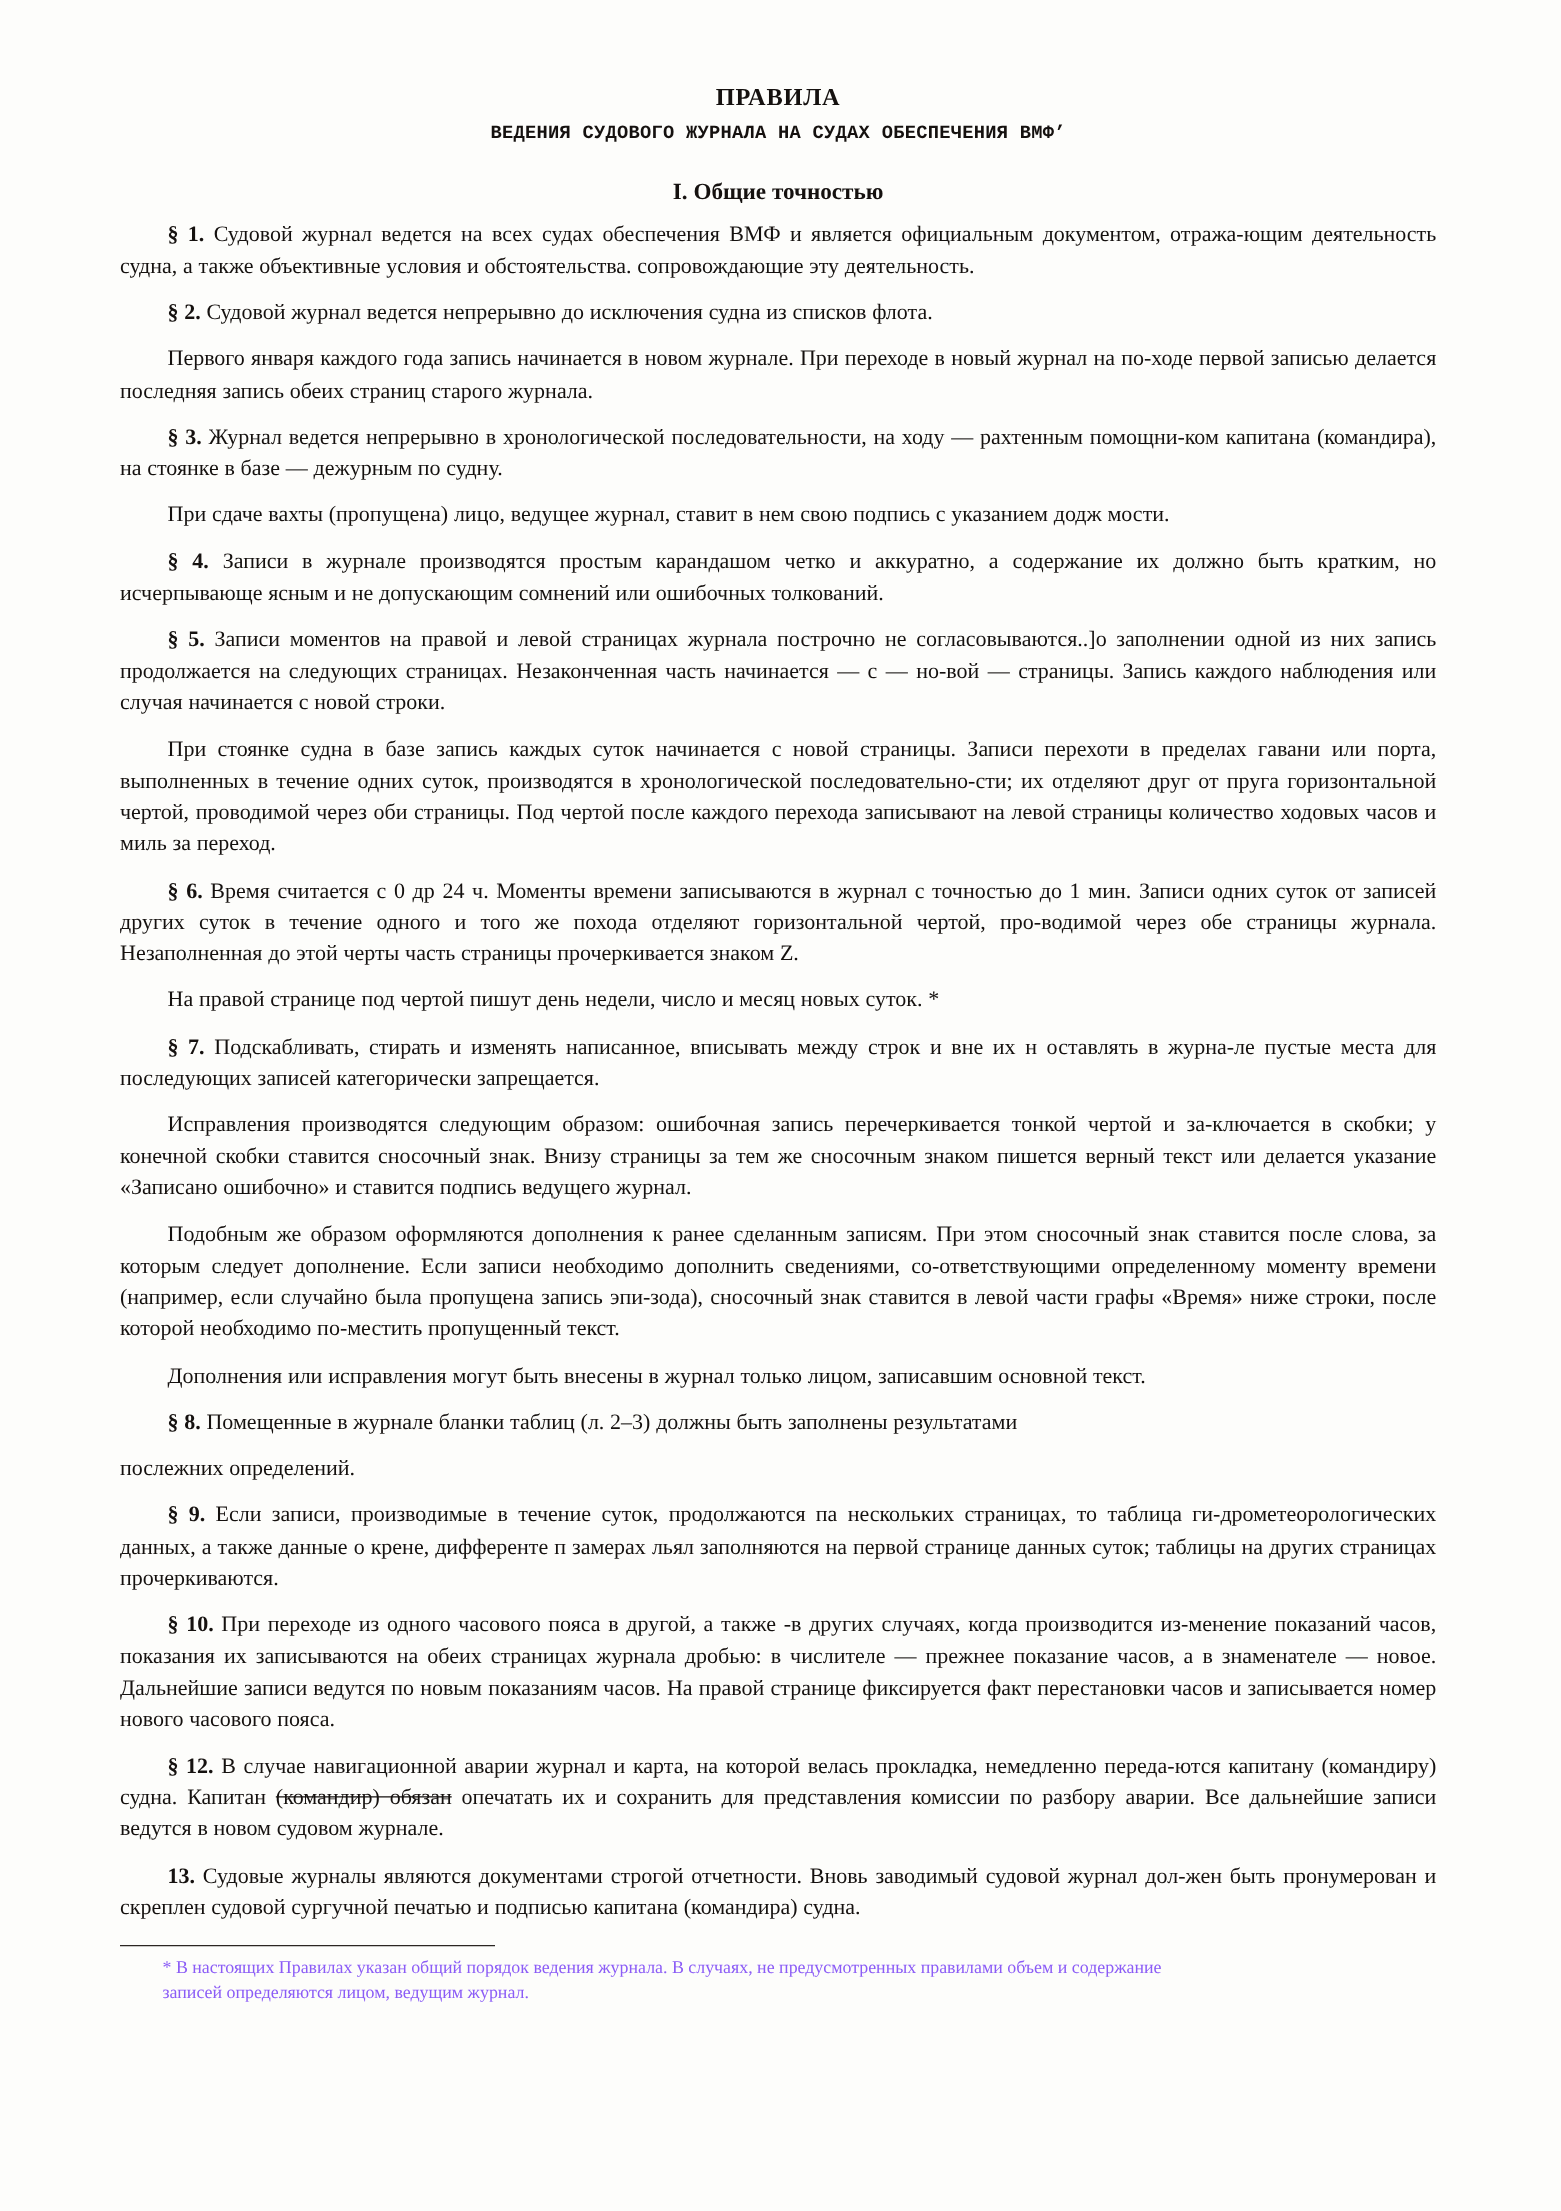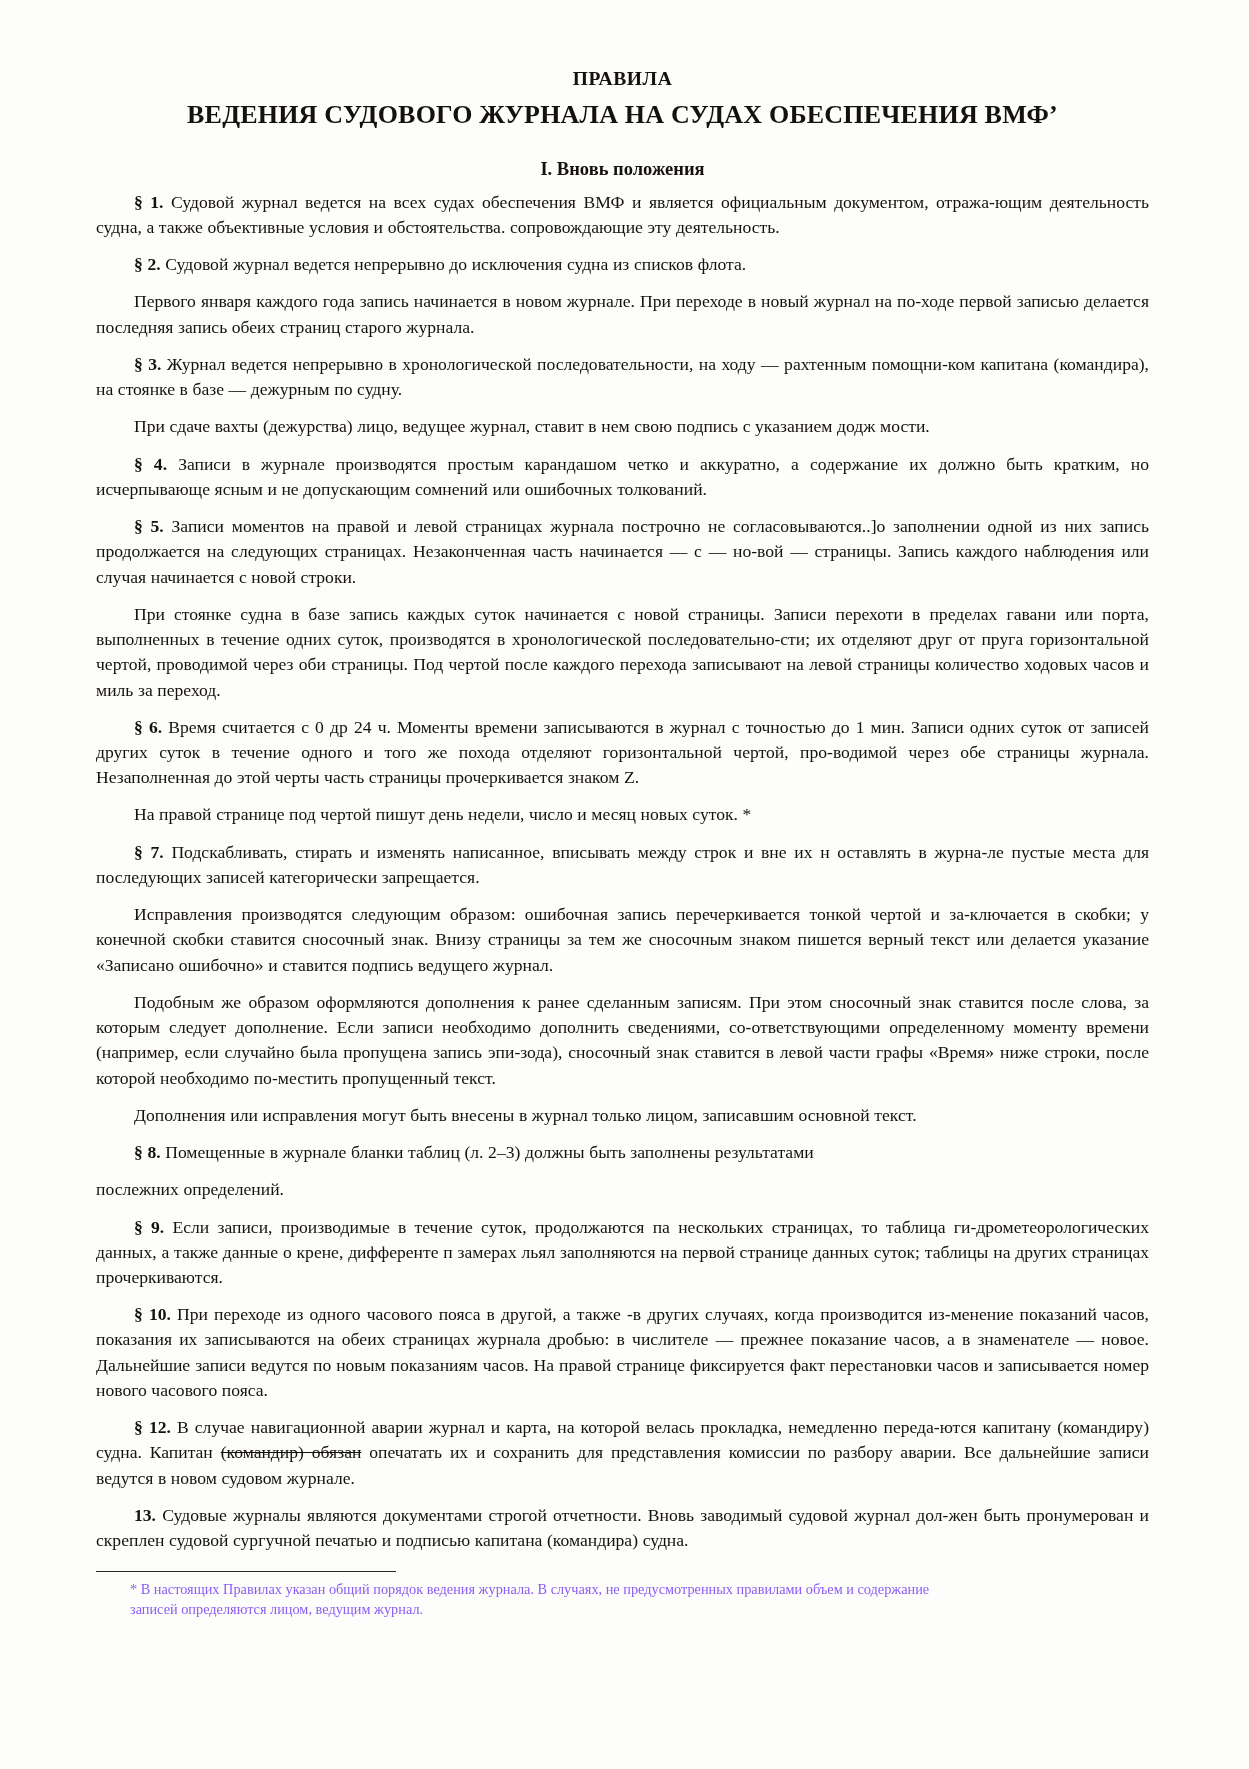--- a/index.html
+++ b/index.html
@@ -24,23 +24,24 @@
   .doc-title {
     text-align: center;
     font-weight: bold;
     font-size: 19.5px;
     letter-spacing: 0.6px;
     line-height: 1.38;
     margin: 8px 0 0 0;
   }
   .doc-title .line2 {
     display: block;
-    font-size: 26px;
+    font-size: 15px;
     letter-spacing: 0.2px;
     margin-top: 4px;
+    font-family: Liberation Mono, monospace;
   }
   .section-heading {
     text-align: center;
     font-weight: bold;
     font-size: 18.5px;
     margin: 26px 0 10px 0;
   }
   .body-text p {
     margin: 0;
     text-align: justify;
@@ -81,33 +82,33 @@
 </head>
 <body>
 
 <div class="page">
 
   <h1 class="doc-title">
     <span>ПРАВИЛА</span>
     <span class="line2">ВЕДЕНИЯ СУДОВОГО ЖУРНАЛА НА СУДАХ ОБЕСПЕЧЕНИЯ ВМФ’</span>
   </h1>
 
-  <h2 class="section-heading">I. Вновь положения</h2>
+  <h2 class="section-heading">I. Общие точностью</h2>
 
   <div class="body-text">
 
     <p><span class="num">§ 1.</span><span> Судовой журнал ведется на всех судах обеспечения ВМФ и является официальным документом, отража-ющим деятельность судна, а также объективные условия и обстоятельства. сопровождающие эту деятельность.</span></p>
 
     <p><span class="num">§ 2.</span><span> Судовой журнал ведется непрерывно до исключения судна из списков флота.</span></p>
 
     <p><span class="num"></span><span>Первого января каждого года запись начинается в новом журнале. При переходе в новый журнал на по-ходе первой записью делается последняя запись обеих страниц старого журнала.</span></p>
 
     <p><span class="num">§ 3.</span><span> Журнал ведется непрерывно в хронологической последовательности, на ходу — рахтенным помощни-ком капитана (командира), на стоянке в базе — дежурным по судну.</span></p>
 
-    <p><span class="num"></span><span>При сдаче вахты (дежурства) лицо, ведущее журнал, ставит в нем свою подпись с указанием додж мости.</span></p>
+    <p><span class="num"></span><span>При сдаче вахты (пропущена) лицо, ведущее журнал, ставит в нем свою подпись с указанием додж мости.</span></p>
 
     <p><span class="num">§ 4.</span><span> Записи в журнале производятся простым карандашом четко и аккуратно, а содержание их должно быть кратким, но исчерпывающе ясным и не допускающим сомнений или ошибочных толкований.</span></p>
 
     <p><span class="num">§ 5.</span><span> Записи моментов на правой и левой страницах журнала построчно не согласовываются..]о заполнении одной из них запись продолжается на следующих страницах. Незаконченная часть начинается — с — но-вой — страницы. Запись каждого наблюдения или случая начинается с новой строки.</span></p>
 
     <p><span class="num"></span><span>При стоянке судна в базе запись каждых суток начинается с новой страницы. Записи перехоти в пределах гавани или порта, выполненных в течение одних суток, производятся в хронологической последовательно-сти; их отделяют друг от пруга горизонтальной чертой, проводимой через оби страницы. Под чертой после каждого перехода записывают на левой страницы количество ходовых часов и миль за переход.</span></p>
 
     <p><span class="num">§ 6.</span><span> Время считается с 0 др 24 ч. Моменты времени записываются в журнал с точностью до 1 мин. Записи одних суток от записей других суток в течение одного и того же похода отделяют горизонтальной чертой, про-водимой через обе страницы журнала. Незаполненная до этой черты часть страницы прочеркивается знаком Z.</span></p>
 
     <p><span class="num"></span><span>На правой странице под чертой пишут день недели, число и месяц новых суток. *</span></p>

